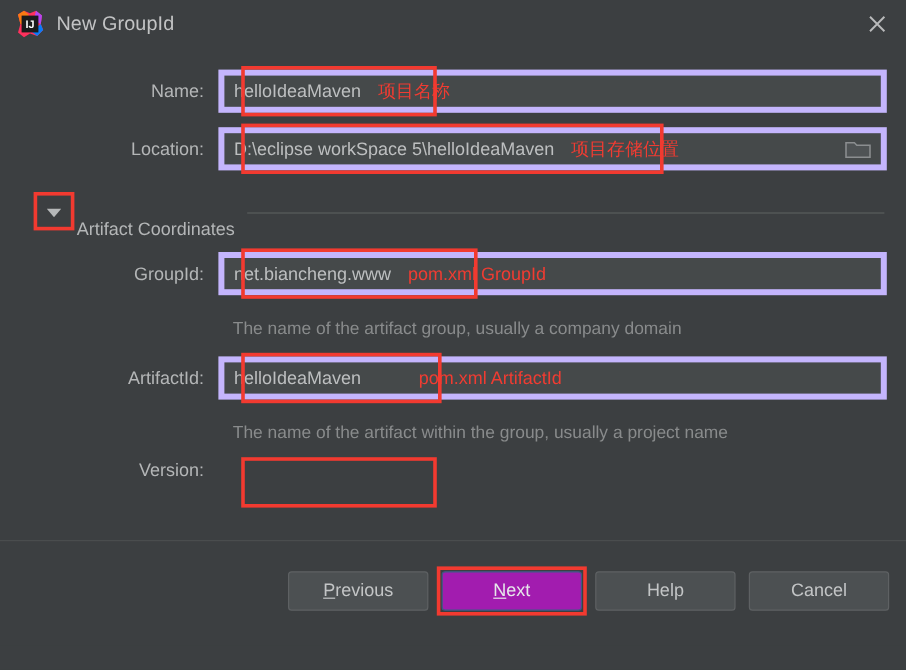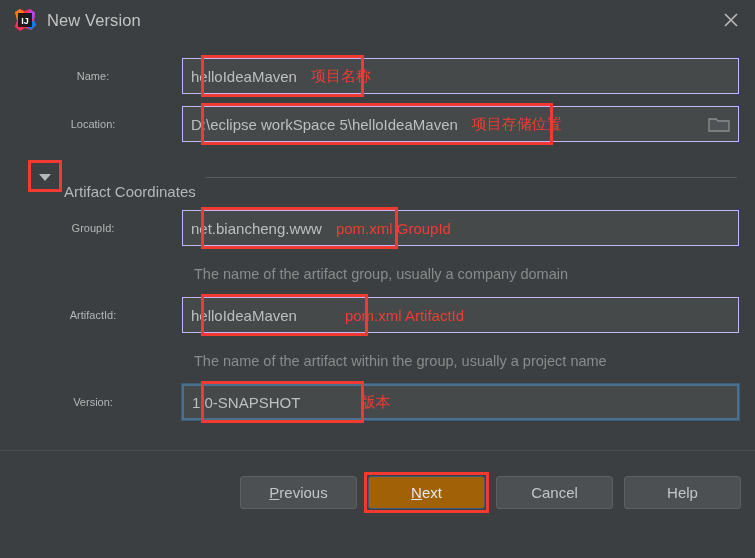--- a/index.html
+++ b/index.html
@@ -68,36 +68,36 @@
   }
 
   .row {
     display: flex;
     align-items: center;
     position: relative;
     margin-bottom: 12px;
   }
 
   .lbl {
-    font-size: 11px;
+    font-size: 15px;
     color: #b4b6b7;
-    text-align: center;
+    text-align: right;
     flex: 0 0 auto;
     padding-right: 12px;
     white-space: nowrap;
   }
   .lbl.wide   { width: 166px; }
   .lbl.indent { width: 166px; }
 
   
   .field {
     position: relative;
     height: 36px;
     background: #45494a;
-    border: 1px solid #c4b5fd;
+    border: 5px solid #c4b5fd;
     display: flex;
     align-items: center;
     padding: 0 8px;
     flex: 1 1 auto;
   }
   .field.focused {
     border: 2px solid #4a708f;
     outline: 1px solid #3f5c77;
   }
   .field-value {
@@ -188,21 +188,21 @@
     border-radius: 3px;
     color: #c3c5c6;
     font-size: 15px;
     display: flex;
     align-items: center;
     justify-content: center;
     cursor: pointer;
     font-family: "Liberation Sans", sans-serif;
   }
   .btn.default {
-    background: #a16207;
+    background: #a21caf;
     border-color: #3c5c85;
     color: #e6e8ea;
   }
   .btn .u { text-decoration: underline; }
   .btn-wrap { position: relative; display: flex; }
   .btn-annot {
     position: absolute;
     left: -4px; top: -4px; right: -4px; bottom: -4px;
     border: 3px solid #f23a30;
     pointer-events: none;
@@ -217,21 +217,21 @@
     <span class="app-icon">
       <svg width="26" height="26" viewBox="0 0 26 26">
         <path d="M3 5 L8 2 L13 4 L18 2 L23 6 L22 13 L24 18 L19 23 L13 21 L8 24 L3 20 L5 13 Z" fill="#fe315d"></path>
         <path d="M3 5 L8 2 L12 5 L8 14 L5 13 Z" fill="#f97a12"></path>
         <path d="M18 2 L23 6 L22 13 L16 10 Z" fill="#b345f1"></path>
         <path d="M22 13 L24 18 L19 23 L14 19 Z" fill="#087cfa"></path>
         <rect x="6" y="6" width="14" height="14" fill="#1b1b1b"></rect>
         <text x="13" y="16.5" font-family="Liberation Sans, sans-serif" font-size="9" font-weight="bold" fill="#ffffff" text-anchor="middle">IJ</text>
       </svg>
     </span>
-    <span class="title-text">New Version</span>
+    <span class="title-text">New GroupId</span>
     <span class="close-btn">
       <svg width="18" height="18" viewBox="0 0 18 18">
         <path d="M3 3 L15 15 M15 3 L3 15" stroke="#b9babb" stroke-width="1.6" fill="none"></path>
       </svg>
     </span>
   </div>
 
   <div class="content">
 
     <div class="row">
@@ -289,40 +289,36 @@
       </span>
       <span class="annot" style="left:185px; top:-3px; width:167px; height:42px;"></span>
     </div>
     <div class="helper-wrap">
       <span class="helper-pad"></span>
       <span class="helper">The name of the artifact within the group, usually a project name</span>
     </div>
 
     <div class="row">
       <span class="lbl indent">Version:</span>
-      <span class="field focused">
-        <span class="field-value">1.0-SNAPSHOT</span>
-        <span class="field-note cjk" style="margin-left:60px;">版本</span>
-      </span>
       <span class="annot" style="left:185px; top:-3px; width:163px; height:42px;"></span>
     </div>
 
   </div>
 
   <div class="footer">
     <div class="btn">
       <span><span class="u">P</span><span>revious</span></span>
     </div>
     <div class="btn-wrap">
       <div class="btn default">
         <span><span class="u">N</span><span>ext</span></span>
       </div>
       <span class="btn-annot"></span>
     </div>
     <div class="btn">
+      <span>Help</span>
+    </div>
+    <div class="btn">
       <span>Cancel</span>
     </div>
-    <div class="btn">
-      <span>Help</span>
-    </div>
   </div>
 
 </div>
 
 </body></html>

